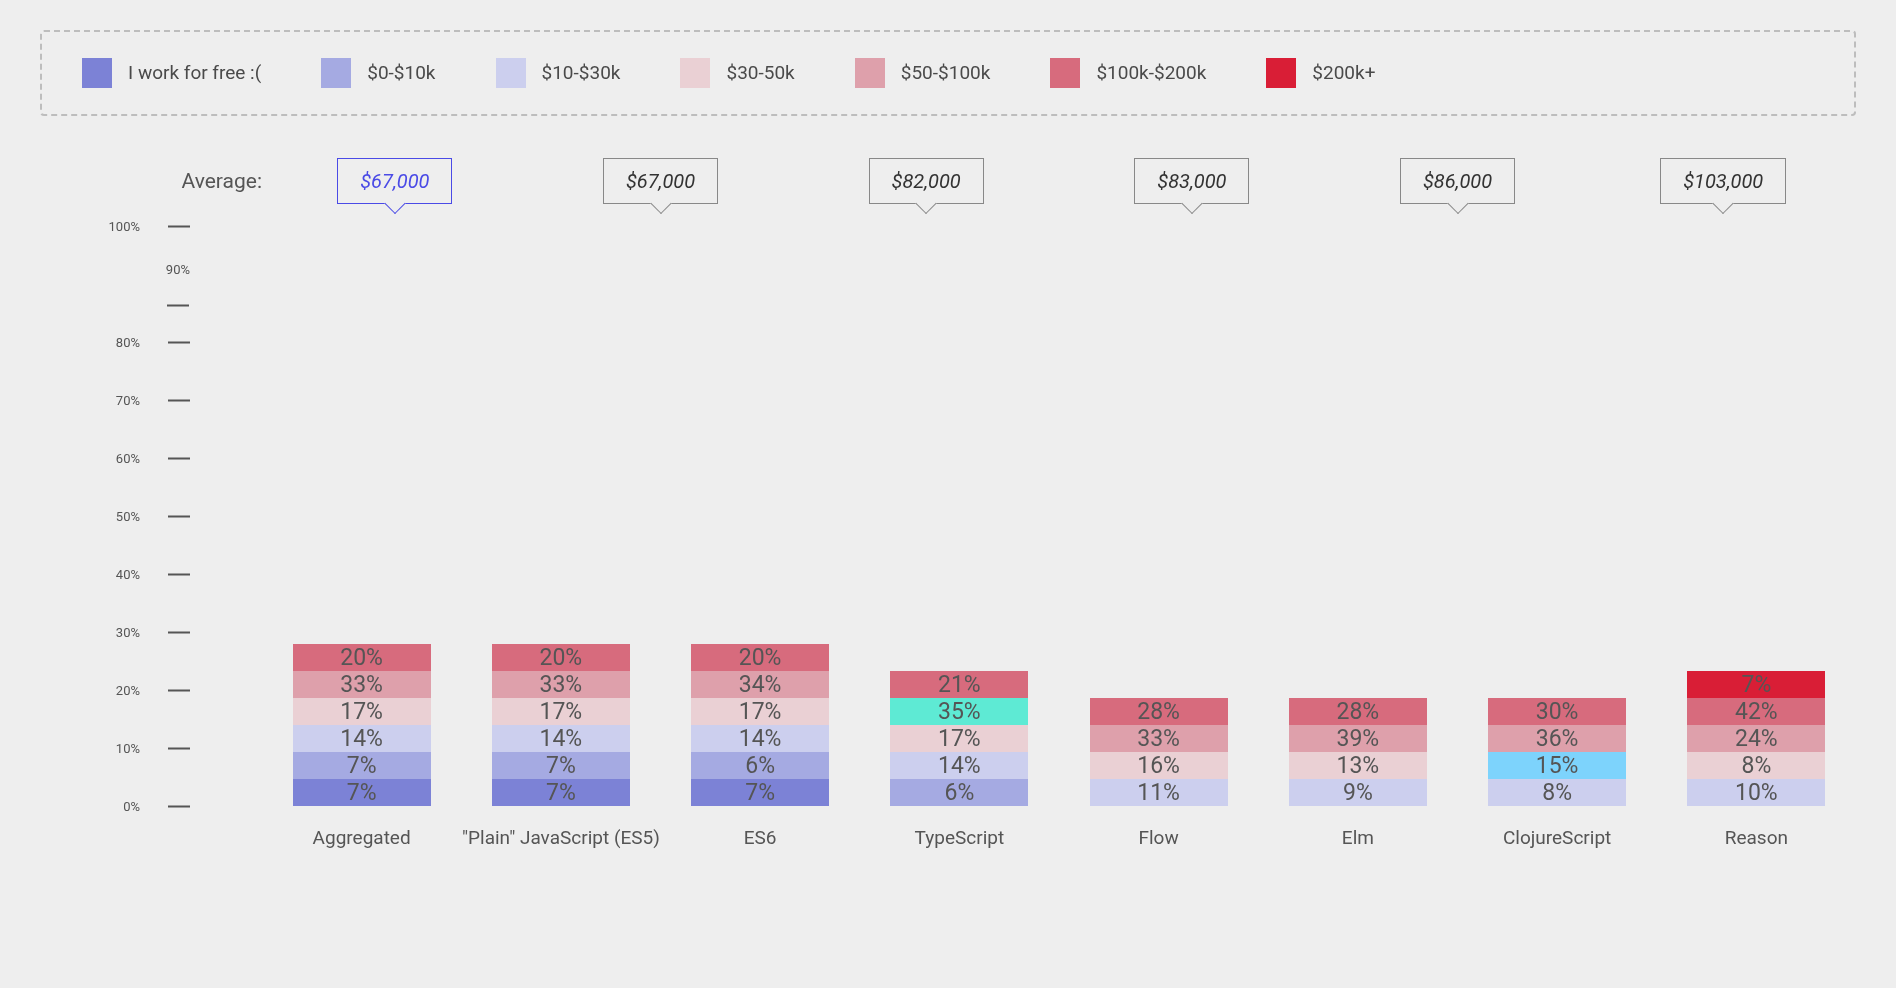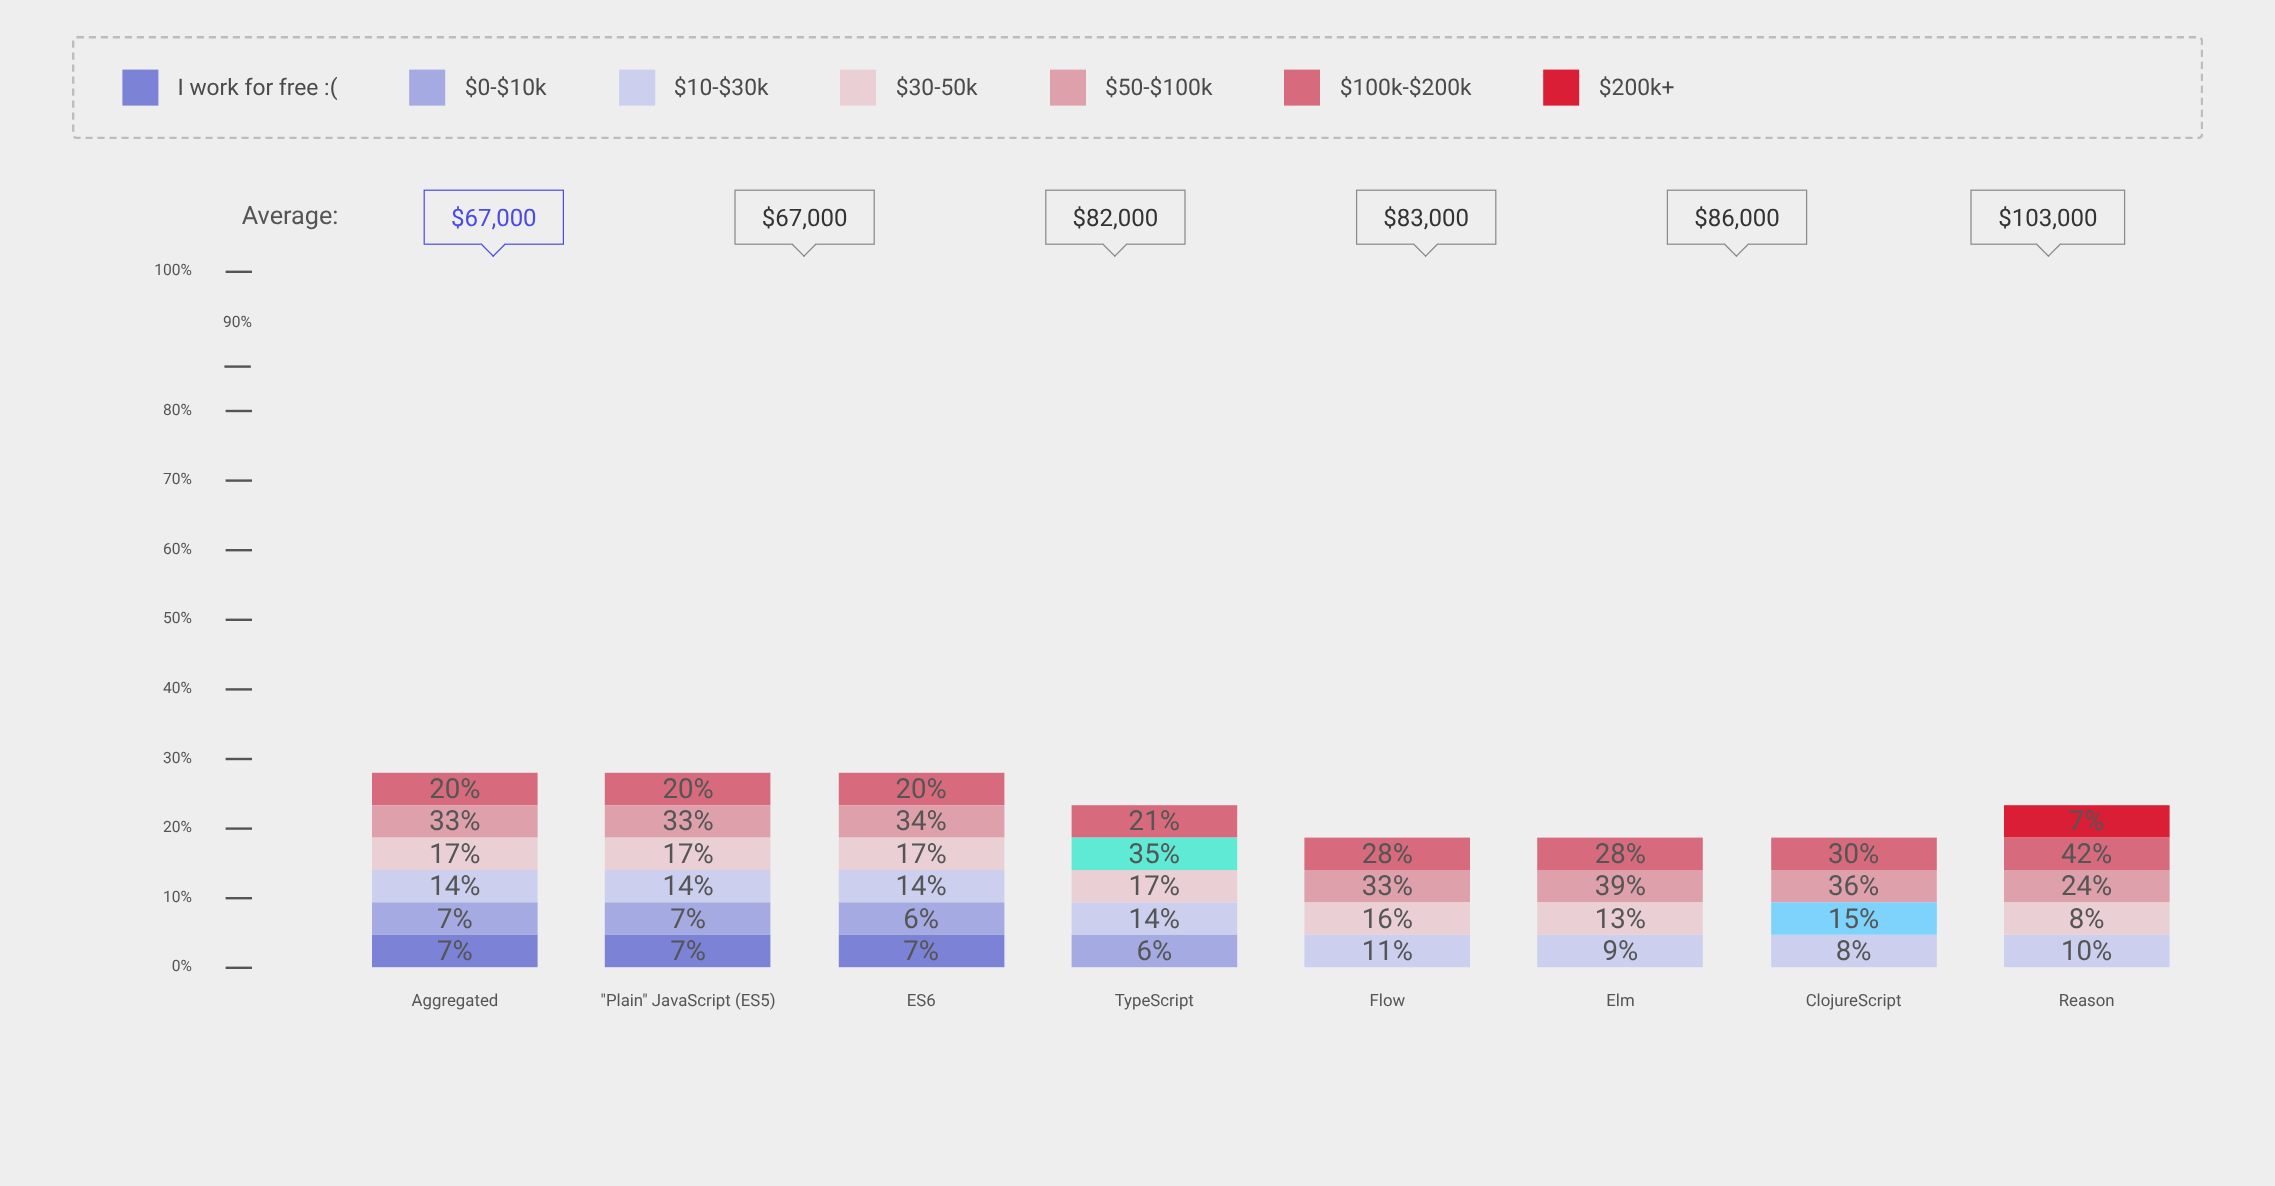--- a/index.html
+++ b/index.html
@@ -2,53 +2,53 @@
 <html><head>
 <meta charset="utf-8">
 <style>
   :root{
     --bg:#eeeeee;
     --text:#4a4a4a;
     --grid:#666;
     --dash:#bdbdbd;
   }
   html,body{margin:0;padding:0;width:100%;height:100%;background:var(--bg);font-family:-apple-system,BlinkMacSystemFont,"Segoe UI",Roboto,Helvetica,Arial,sans-serif;color:var(--text);}
-  .wrapper{width:1896px;height:988px;box-sizing:border-box;padding:30px 60px;position:relative;}
+  .wrapper{width:1896px;height:988px;box-sizing:border-box;padding:30px 40px;position:relative;}
 
   
   .legend{border:2px dashed var(--dash);border-radius:4px;padding:26px 40px;display:flex;align-items:center;gap:60px;}
   .legend-item{display:flex;align-items:center;gap:16px;}
   .swatch{width:30px;height:30px;flex:0 0 30px;}
   .legend-label{font-size:19px;line-height:1.3;max-width:150px;}
 
   
   .avg-row{display:flex;align-items:center;margin-top:42px;padding-left:72px;}
   .avg-label{font-size:21px;color:#555;width:150px;text-align:right;}
-  .avg-tags{display:flex;flex:1;}
+  .avg-tags{display:flex;flex:1;font-style:italic;}
   .avg-cell{flex:1;display:flex;justify-content:center;}
   .tag{position:relative;border:1px solid #888;padding:10px 22px;font-size:20px;background:var(--bg);color:#333;}
   .tag.highlight{border:1px solid #4a4ae6;color:#4a4ae6;}
   .tag::after{content:"";position:absolute;left:50%;bottom:-8px;transform:translateX(-50%) rotate(45deg);width:14px;height:14px;border-right:1px solid #888;border-bottom:1px solid #888;background:var(--bg);}
   .tag.highlight::after{border-right:1px solid #4a4ae6;border-bottom:1px solid #4a4ae6;}
 
   
   .chart-zone{display:flex;margin-top:22px;height:580px;}
   .y-axis{width:150px;position:relative;}
   .tick{position:absolute;right:0;transform:translateY(50%);display:flex;align-items:center;gap:28px;font-size:13px;color:#555;white-space:nowrap;}
   .tick-dash{width:22px;height:2px;background:#555;}
 
   .plot{flex:1;margin-left:72px;display:flex;align-items:flex-end;height:100%;}
   .col{flex:1;display:flex;flex-direction:column;align-items:center;}
   .bar{width:138px;height:100%;display:flex;flex-direction:column-reverse;}
   .seg{display:flex;align-items:center;justify-content:center;font-size:23px;color:#555;overflow:hidden;}
   .seg span{white-space:nowrap;}
 
   
   .x-row{display:flex;margin-left:222px;margin-top:20px;}
-  .x-cell{flex:1;text-align:center;font-size:14px;color:#555;}
+  .x-cell{flex:1;text-align:center;font-size:19px;color:#555;}
 </style>
 </head>
 <body>
 
 <div class="wrapper">
 
   <div class="legend" id="legend">
       <div class="legend-item">
         <div class="swatch" style="background: rgb(124, 130, 214);"></div>
         <div class="legend-label">I work for free :(</div>

